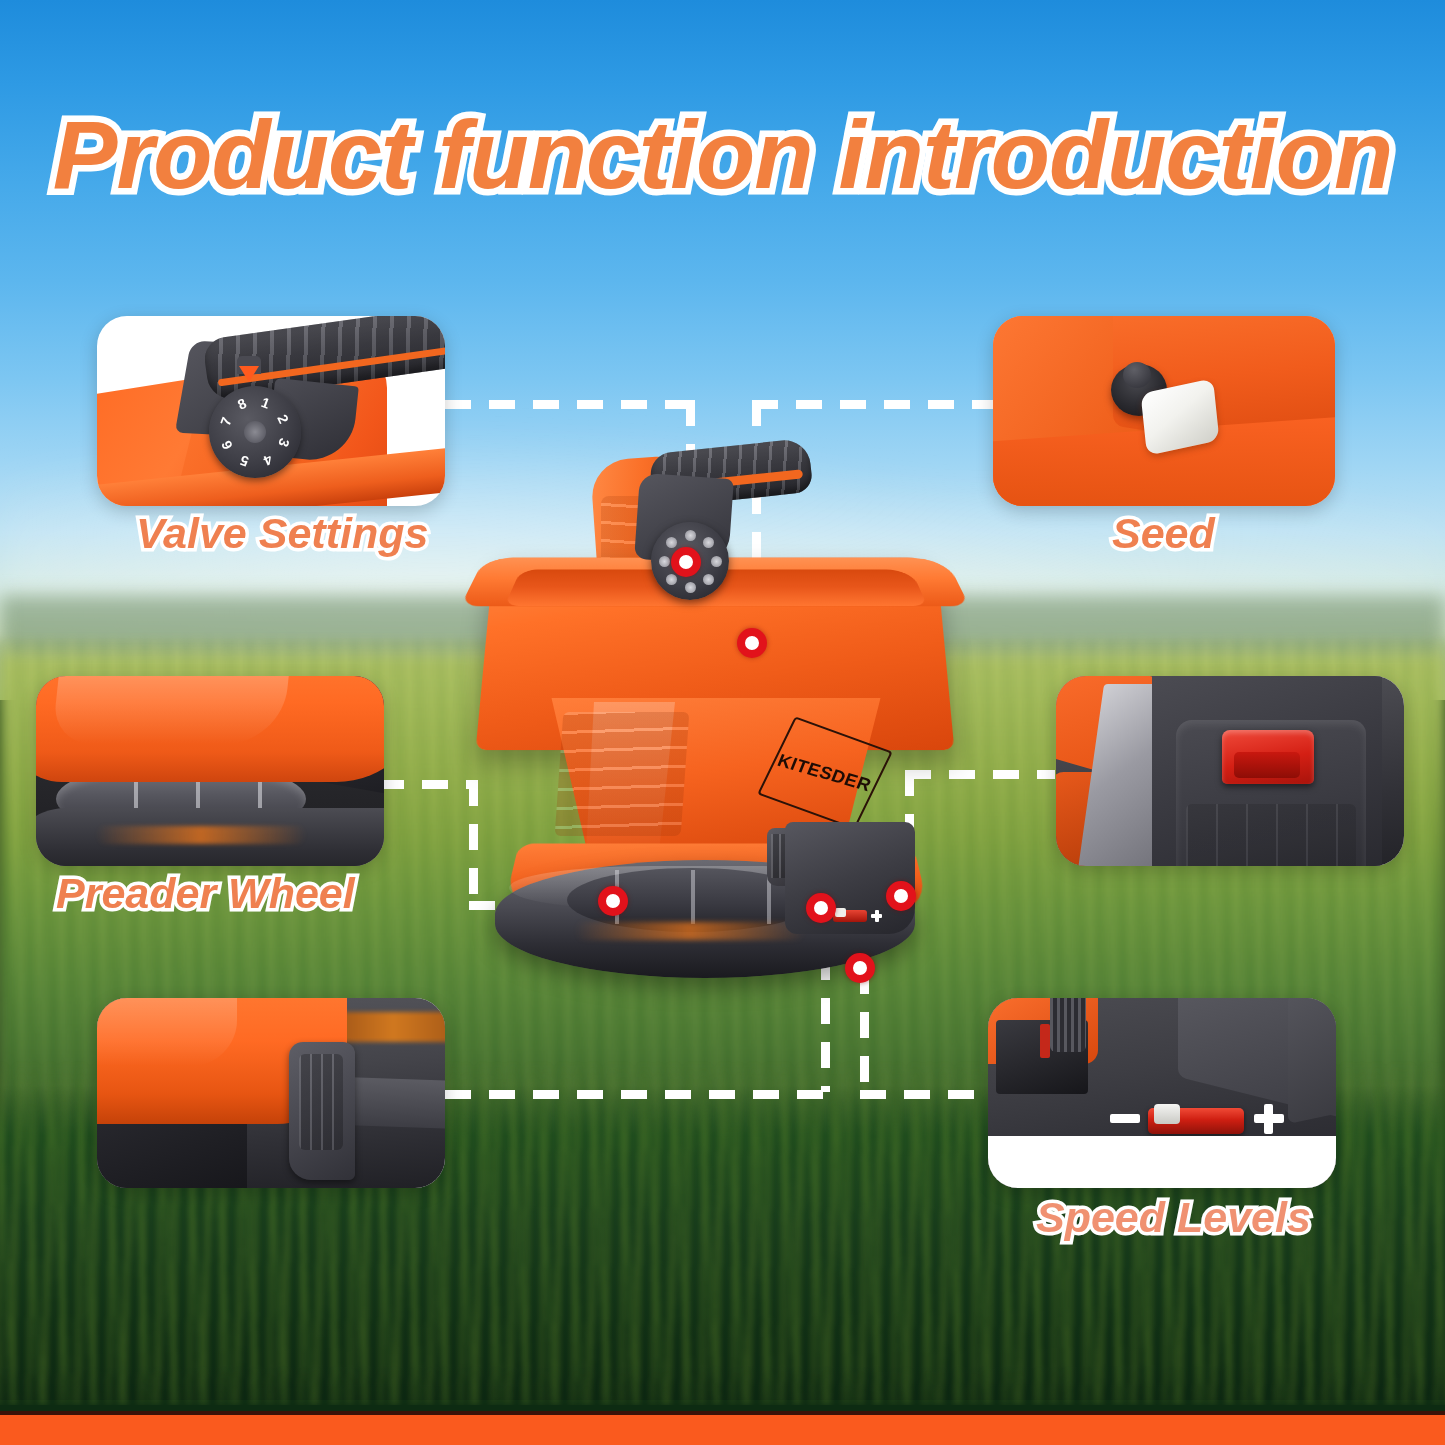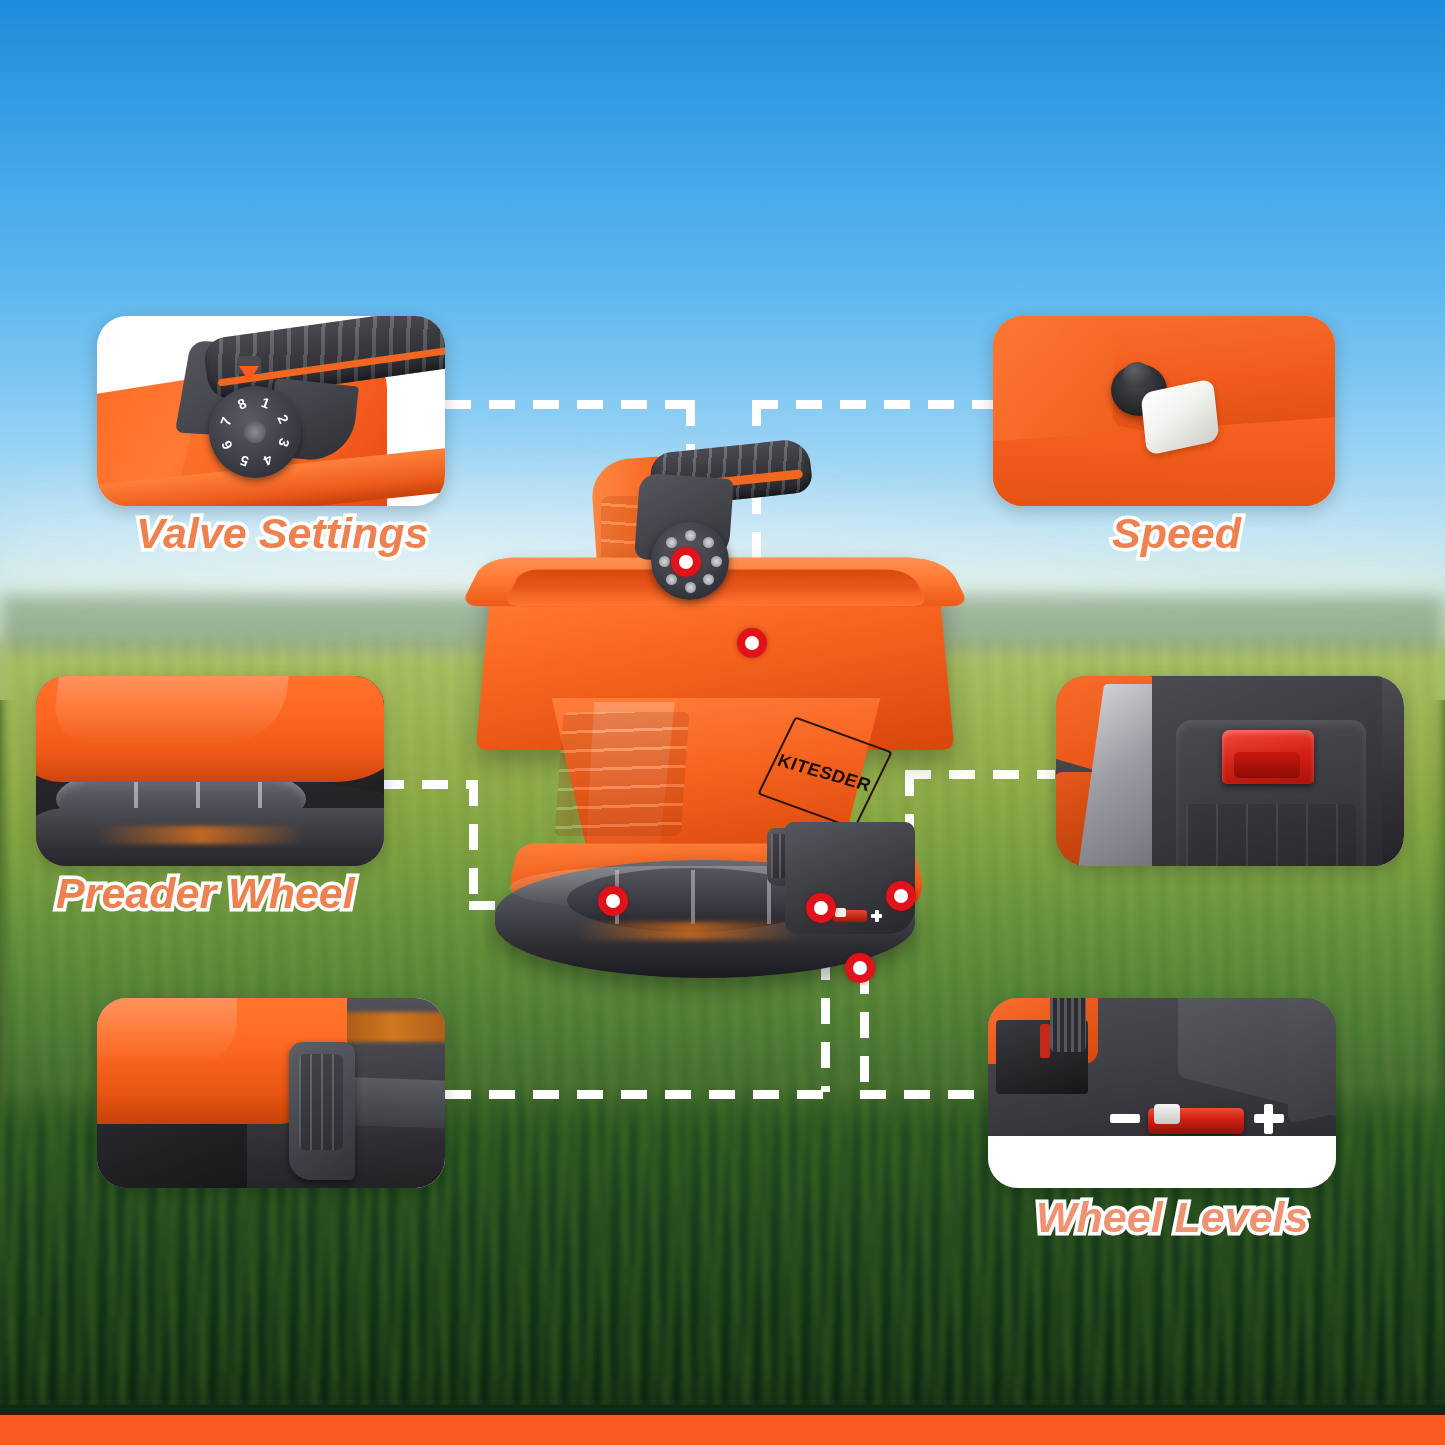--- a/index.html
+++ b/index.html
@@ -551,20 +551,21 @@
 
   <div class="bg-sky"></div>
   <div class="bg-haze"></div>
   <div class="bg-hills"></div>
   <div class="bg-field"></div>
   <div class="bg-field-tex"></div>
   <div class="bg-grass"></div>
   <div class="bg-grass-blades"></div>
   <div class="bg-bottom-strip"></div>
 
+  <div class="title">Product function introduction</div>
 
   <div class="conn">
 
     <div class="dash-h" style="left:445px; top:400px; width:250px;"></div>
     <div class="dash-v" style="left:686px; top:400px; height:160px;"></div>
 
     <div class="dash-h" style="left:752px; top:400px; width:250px;"></div>
     <div class="dash-v" style="left:752px; top:400px; height:240px;"></div>
 
     <div class="dash-h" style="left:378px; top:780px; width:100px;"></div>
@@ -669,21 +670,21 @@
     <div class="photo">
       <div class="c2-bg"></div>
       <div class="c2-wall"></div>
       <div class="c2-slope"></div>
       <div class="c2-floor"></div>
       <div class="c2-knob"></div>
       <div class="c2-knob-top"></div>
       <div class="c2-flap"></div>
     </div>
   </div>
-  <div class="caption" style="left:1112px; top:512px;">Speed</div>
+  <div class="caption" style="left:1112px; top:512px;">Seed</div>
 
   <div class="card" style="left:36px; top:676px; width:348px; height:190px;">
     <div class="photo">
       <div class="c3-bg"></div>
       <div class="c3-dark-r"></div>
       <div class="c3-disc"></div>
       <div class="c3-disc-fin" style="left:98px"></div>
       <div class="c3-disc-fin" style="left:160px"></div>
       <div class="c3-disc-fin" style="left:222px"></div>
       <div class="c3-base"></div>
@@ -731,15 +732,15 @@
       <div class="c6-redline"></div>
       <div class="c6-cable"></div>
       <div class="c6-minus"></div>
       <div class="c6-slider-track"></div>
       <div class="c6-slider-knob"></div>
       <div class="c6-plus-h"></div>
       <div class="c6-plus-v"></div>
       <div class="c6-whitebar"></div>
     </div>
   </div>
-  <div class="caption light" style="left:1036px; top:1196px;">Wheel Levels</div>
+  <div class="caption light" style="left:1036px; top:1196px;">Speed Levels</div>
 
 </div>
 
 </body></html>

